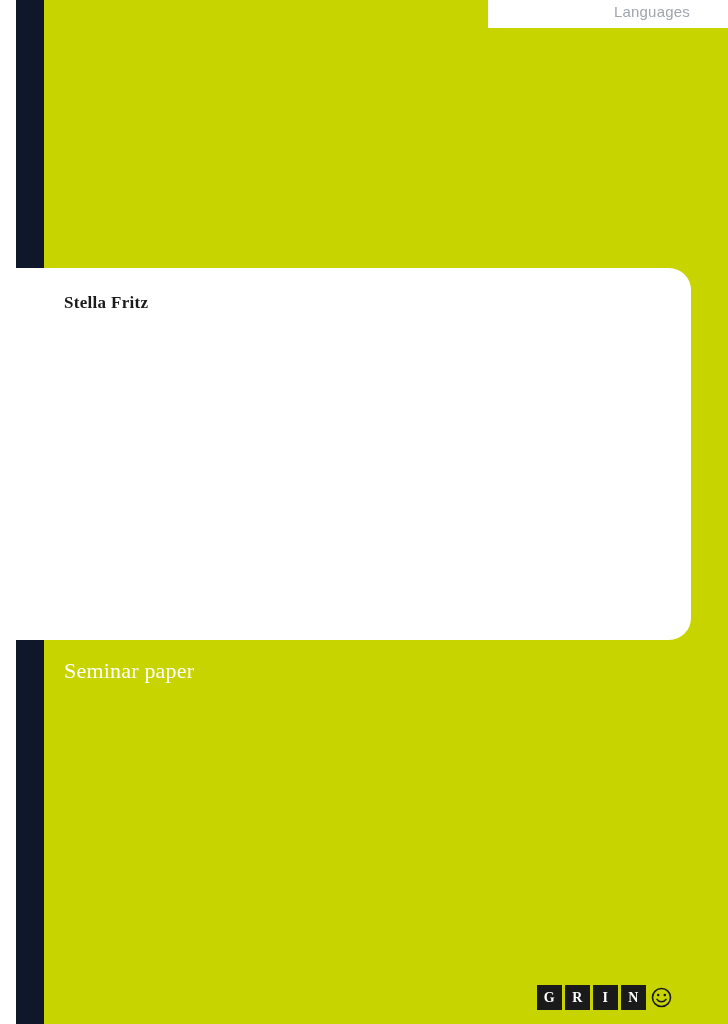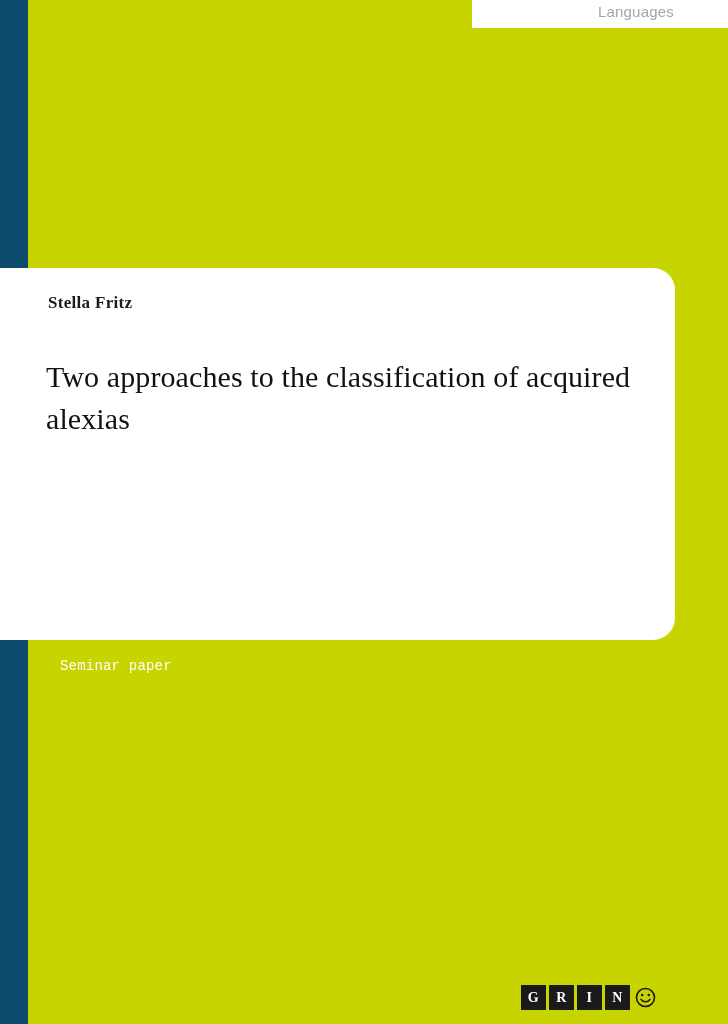--- a/index.html
+++ b/index.html
@@ -11,25 +11,25 @@
     width: 728px;
     height: 1024px;
     position: relative;
     overflow: hidden;
     font-family: "Liberation Sans", sans-serif;
   }
 
   
   .cover {
     position: absolute;
-    left: 0;
+    left: 16px;
     top: 0;
     width: 676px;
     height: 1024px;
-    background: #0c4a6e;
+    background: #0f172a;
   }
 
   
   .lime-shape {
     position: absolute;
     left: 28px;
     top: 0;
     width: 700px;
     height: 1024px;
     background: #c8d400;
@@ -97,25 +97,24 @@
     line-height: 42px;
     color: #111111;
     letter-spacing: 0.1px;
   }
 
   
   .doc-type {
     position: absolute;
     left: 48px;
     top: 658px;
-    font-family: Liberation Mono, monospace;
-    font-size: 14px;
+    font-family: Liberation Serif, serif;
+    font-size: 22px;
     color: #ffffff;
     letter-spacing: 0.2px;
-    margin-left: 12px;
   }
 
   
   .grin-logo {
     position: absolute;
     right: 18px;
     bottom: 14px;
     display: flex;
     align-items: center;
     gap: 3px;
@@ -149,21 +148,20 @@
 
 <div class="cover">
 
   <div class="lime-shape"></div>
   <div class="top-right-white"></div>
 
   <div class="languages-label">Languages</div>
 
   <div class="white-card">
     <div class="author">Stella Fritz</div>
-    <div class="title">Two approaches to the classification of acquired alexias</div>
   </div>
 
   <div class="doc-type">Seminar paper</div>
 
   <div class="grin-logo">
     <div class="grin-letter">G</div>
     <div class="grin-letter">R</div>
     <div class="grin-letter">I</div>
     <div class="grin-letter">N</div>
     <div class="grin-smiley">

